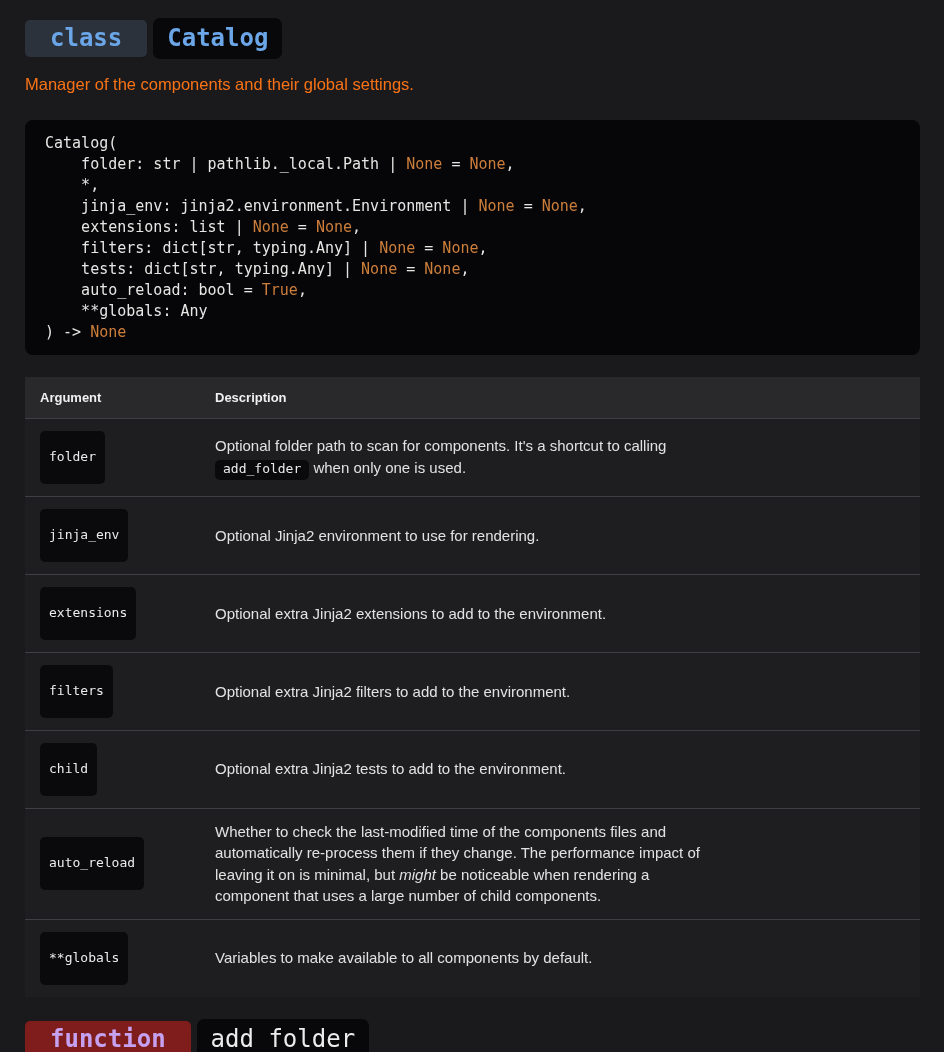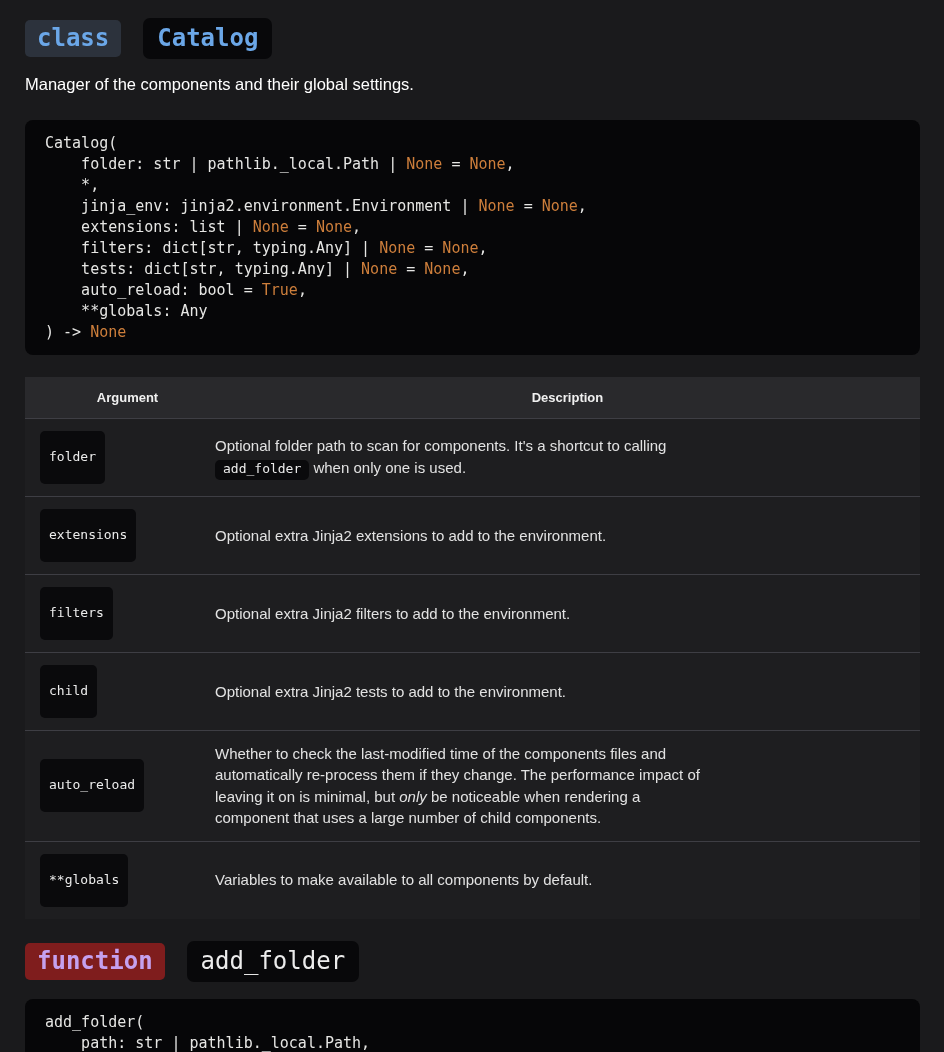--- a/index.html
+++ b/index.html
@@ -25,42 +25,41 @@
     margin: 0 0 17px 0;
     display: flex;
     align-items: center;
     gap: 6px;
     font-family: "DejaVu Sans Mono", "Liberation Mono", monospace;
     font-size: 24px;
     line-height: 1;
   }
   .kind-badge {
     display: inline-block;
-    padding: 6px 12px 7px;
+    padding: 6px 25px 7px;
     border-radius: 5px;
     font-weight: bold;
   }
   .kind-class    { background: #2c323c; color: var(--accent_blue, #6ba7e8); }
   .kind-function { background: #7f1d1d; color: var(--accent_purple, #c5a1ef); }
   .name-badge {
     display: inline-block;
     padding: 8px 14px 9px;
     border-radius: 7px;
     background: #08080a;
-    margin-left: 16px;
   }
   .name-class    { color: var(--accent_blue, #6ba7e8); font-weight: bold; }
   .name-function { color: #ececec; font-weight: normal; }
 
   
   .lead {
     margin: 0 0 27px 0;
     font-size: 16.5px;
     line-height: 17px;
-    color: #ffffff;
+    color: #f97316;
   }
 
   
   .codeblock {
     margin: 0 0 22px 0;
     background: #060608;
     border-radius: 8px;
     padding: 13px 20px 12px 20px;
     font-family: "DejaVu Sans Mono", "Liberation Mono", monospace;
     font-size: 15px;
@@ -76,21 +75,21 @@
   
   .args-table {
     width: 895px;
     table-layout: fixed;
     border-collapse: collapse;
     background: #1e1e20;
     margin: 0 0 22px 0;
   }
   .args-table thead tr { background: #29292c; }
   .args-table th {
-    text-align: center;
+    text-align: left;
     font-size: 13px;
     font-weight: bold;
     color: #f0f0f0;
     padding: 13px 0 13px 15px;
   }
   .args-table th:last-child { padding-left: 0; margin-top: 9px; }
   .args-table tbody tr { border-top: 1px solid #3e3e44; }
   .args-table td {
     vertical-align: middle;
     padding: 12px 15px;
@@ -142,41 +141,47 @@
         </tr>
       </thead>
       <tbody>
           <tr>
             <td><code class="chip">folder</code></td>
             <td>
               <span class="desc-text"><span>Optional folder path to scan for components. It's a shortcut to calling </span><code class="chip chip-inline">add_folder</code><span> when only one is used.</span></span>
             </td>
           </tr>
           <tr>
+            <td><code class="chip">jinja_env</code></td>
+            <td>
+              <span class="desc-text"><span>Optional Jinja2 environment to use for rendering.</span></span>
+            </td>
+          </tr>
+          <tr>
             <td><code class="chip">extensions</code></td>
             <td>
               <span class="desc-text"><span>Optional extra Jinja2 extensions to add to the environment.</span></span>
             </td>
           </tr>
           <tr>
             <td><code class="chip">filters</code></td>
             <td>
               <span class="desc-text"><span>Optional extra Jinja2 filters to add to the environment.</span></span>
             </td>
           </tr>
           <tr>
             <td><code class="chip">child</code></td>
             <td>
               <span class="desc-text"><span>Optional extra Jinja2 tests to add to the environment.</span></span>
             </td>
           </tr>
           <tr>
             <td><code class="chip">auto_reload</code></td>
             <td>
-              <span class="desc-text"><span>Whether to check the last-modified time of the components files and automatically re-process them if they change. The performance impact of leaving it on is minimal, but </span><em>only</em><span> be noticeable when rendering a component that uses a large number of child components.</span></span>
+              <span class="desc-text"><span>Whether to check the last-modified time of the components files and automatically re-process them if they change. The performance impact of leaving it on is minimal, but </span><em>might</em><span> be noticeable when rendering a component that uses a large number of child components.</span></span>
             </td>
           </tr>
           <tr>
             <td><code class="chip">**globals</code></td>
             <td>
               <span class="desc-text"><span>Variables to make available to all components by default.</span></span>
             </td>
           </tr>
         </tbody>
     </table>

